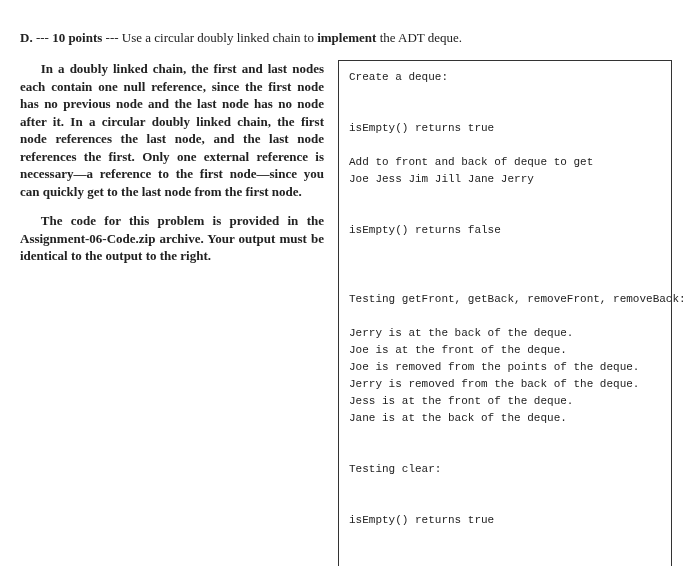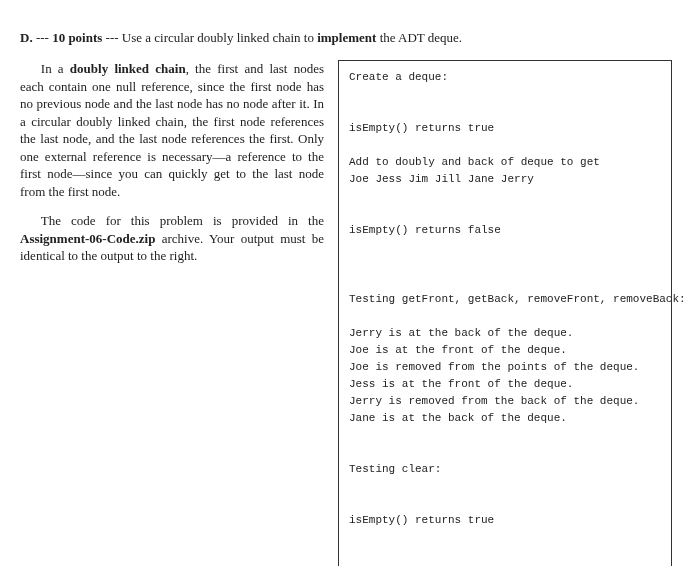--- a/index.html
+++ b/index.html
@@ -18,20 +18,21 @@
     }
     .header .label { font-weight: bold; }
     .content {
       display: flex;
       gap: 14px;
       align-items: flex-start;
     }
     .left {
       width: 306px;
       text-align: justify;
+      font-weight: bold;
     }
     .left p { line-height: 1.35; }
     .left p + p { margin-top: 12px; }
     .indent { text-indent: 1.6em; }
     .output-box {
       width: 334px;
       border: 1px solid #333;
       padding: 8px 10px 6px 10px;
       font-family: "Courier New", Courier, monospace;
       font-size: 11px;
@@ -59,35 +60,35 @@
       <span>The code for this problem is provided in the </span><b>Assignment-06-Code.zip</b><span> archive. Your output must be identical to the output to the right.</span>
     </p>
   </div>
 
   <div class="output-box" id="output-box">
       <div class="line">Create a deque:</div>
       <div class="blank">&nbsp;</div>
       <div class="blank">&nbsp;</div>
       <div class="line">isEmpty() returns true</div>
       <div class="blank">&nbsp;</div>
-      <div class="line">Add to doubly and back of deque to get</div>
+      <div class="line">Add to front and back of deque to get</div>
       <div class="line">Joe Jess Jim Jill Jane Jerry</div>
       <div class="blank">&nbsp;</div>
       <div class="blank">&nbsp;</div>
       <div class="line">isEmpty() returns false</div>
       <div class="blank">&nbsp;</div>
       <div class="blank">&nbsp;</div>
       <div class="blank">&nbsp;</div>
       <div class="line">Testing getFront, getBack, removeFront, removeBack:</div>
       <div class="blank">&nbsp;</div>
       <div class="line">Jerry is at the back of the deque.</div>
       <div class="line">Joe is at the front of the deque.</div>
       <div class="line">Joe is removed from the points of the deque.</div>
+      <div class="line">Jerry is removed from the back of the deque.</div>
       <div class="line">Jess is at the front of the deque.</div>
-      <div class="line">Jerry is removed from the back of the deque.</div>
       <div class="line">Jane is at the back of the deque.</div>
       <div class="blank">&nbsp;</div>
       <div class="blank">&nbsp;</div>
       <div class="line">Testing clear:</div>
       <div class="blank">&nbsp;</div>
       <div class="blank">&nbsp;</div>
       <div class="line">isEmpty() returns true</div>
       <div class="blank">&nbsp;</div>
       <div class="blank">&nbsp;</div>
       <div class="line">removeFront correctly finds deque empty</div>

